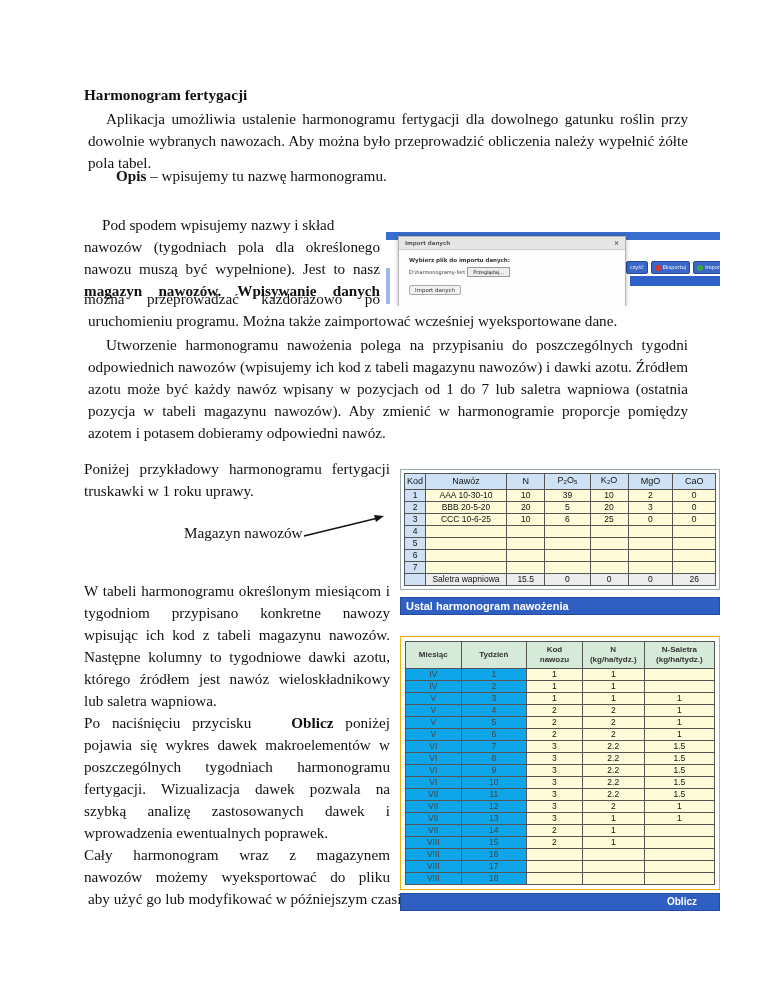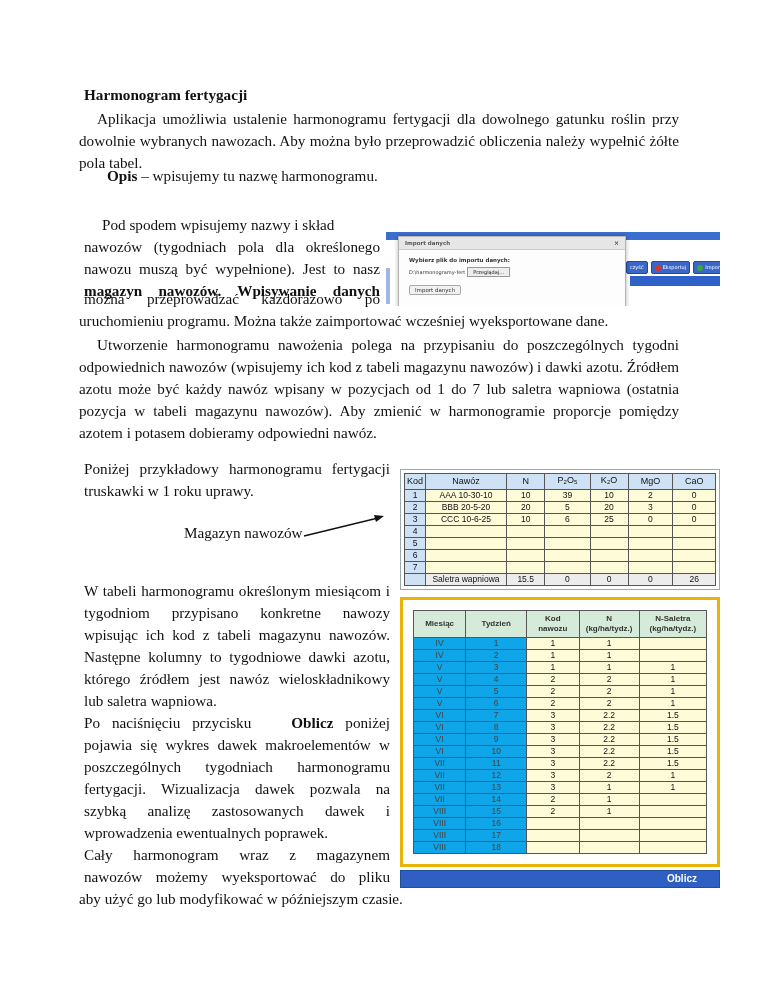--- a/index.html
+++ b/index.html
@@ -1,18 +1,18 @@
 <!DOCTYPE html>
 <html><head>
 <meta charset="utf-8">
 <style>
   html, body { margin: 0; padding: 0; background: #ffffff; }
   body { width: 768px; height: 994px; position: relative; overflow: hidden;
          font-family: "Liberation Serif", serif; color: #111; }
-  .p { position: absolute; left: 79px; width: 600px; font-size: 15.2px; line-height: 22px; text-align: justify; }
+  .p { position: absolute; left: 88px; width: 600px; font-size: 15.2px; line-height: 22px; text-align: justify; }
   .title { position: absolute; left: 84px; top: 86px; font-size: 15.2px; font-weight: bold; }
   .indent { text-indent: 18px; }
   .col { position: absolute; left: 84px; width: 306px; font-size: 15.2px; line-height: 22px; text-align: justify; }
   b { font-weight: bold; margin-left: 28px; }
 
   
   .shot { position: absolute; left: 386px; top: 228px; width: 334px; height: 78px; background: #fff; overflow: hidden;
           font-family: "DejaVu Sans", sans-serif; }
   .shot .bar-top { position: absolute; left: 0; top: 4px; width: 334px; height: 8px; background: #3b6fcf; }
   .shot .bar-mid { position: absolute; left: 244px; top: 48px; width: 90px; height: 10px; background: #2f62c9; }
@@ -40,21 +40,21 @@
   td, th { border: 1px solid #555; text-align: center; padding: 0; height: 11px; line-height: 11px; }
   .t1 th { background: #cfe1f5; font-weight: normal; height: 15px; font-size: 9px; }
   .t1 td.k { background: #cfe1f5; }
   .t1 td.y { background: #fdfbd8; }
   .t1 td.g { background: #ececec; }
   .t1 td.e { background: #cfe1f5; }
   .wrap1 { border: 1px solid #9aa; padding: 3px; background: #fff; }
   .t2 th { background: #d5ead9; font-weight: bold; font-size: 8px; height: 26px; line-height: 10px; color: #333; }
   .t2 td.g { background: #0ea5e9; color: #444; }
   .t2 td.y { background: #fdfbd8; }
-  .wrap2 { border: 3px solid #eab308; padding: 10px; background: #fff; }
+  .wrap2 { border: 1px solid #eab308; padding: 4px; background: #fff; margin-top: 21px; }
   .oblicz { background: #2f5fc2; color: #fff; font-weight: bold; font-size: 10px; height: 16px; line-height: 16px;
             text-align: right; padding-right: 22px; border: 1px solid #244c9c; margin-top: 3px; cursor: pointer; }
   sub { font-size: 6px; vertical-align: -1px; }
 
   .label-mag { position: absolute; left: 184px; top: 524px; font-size: 15.2px; }
   .arrow { position: absolute; left: 300px; top: 510px; }
 </style>
 </head>
 <body>
 
@@ -208,20 +208,21 @@
             <td class="g">0</td>
             <td class="g">0</td>
             <td class="g">26</td>
           </tr>
         </tbody>
     </table>
   </div>
 </div>
 
 <div class="app" style="top:597px; width:320px;">
+  <div class="hdr">Ustal harmonogram nawożenia</div>
   <div class="wrap2">
     <table class="t2" style="width:100%;">
       <thead>
           <tr id="sched-head">
             <th style="width: 60px;">
               <div>Miesiąc</div>
             </th>
             <th style="width: 72px;">
               <div>Tydzień</div>
             </th>

